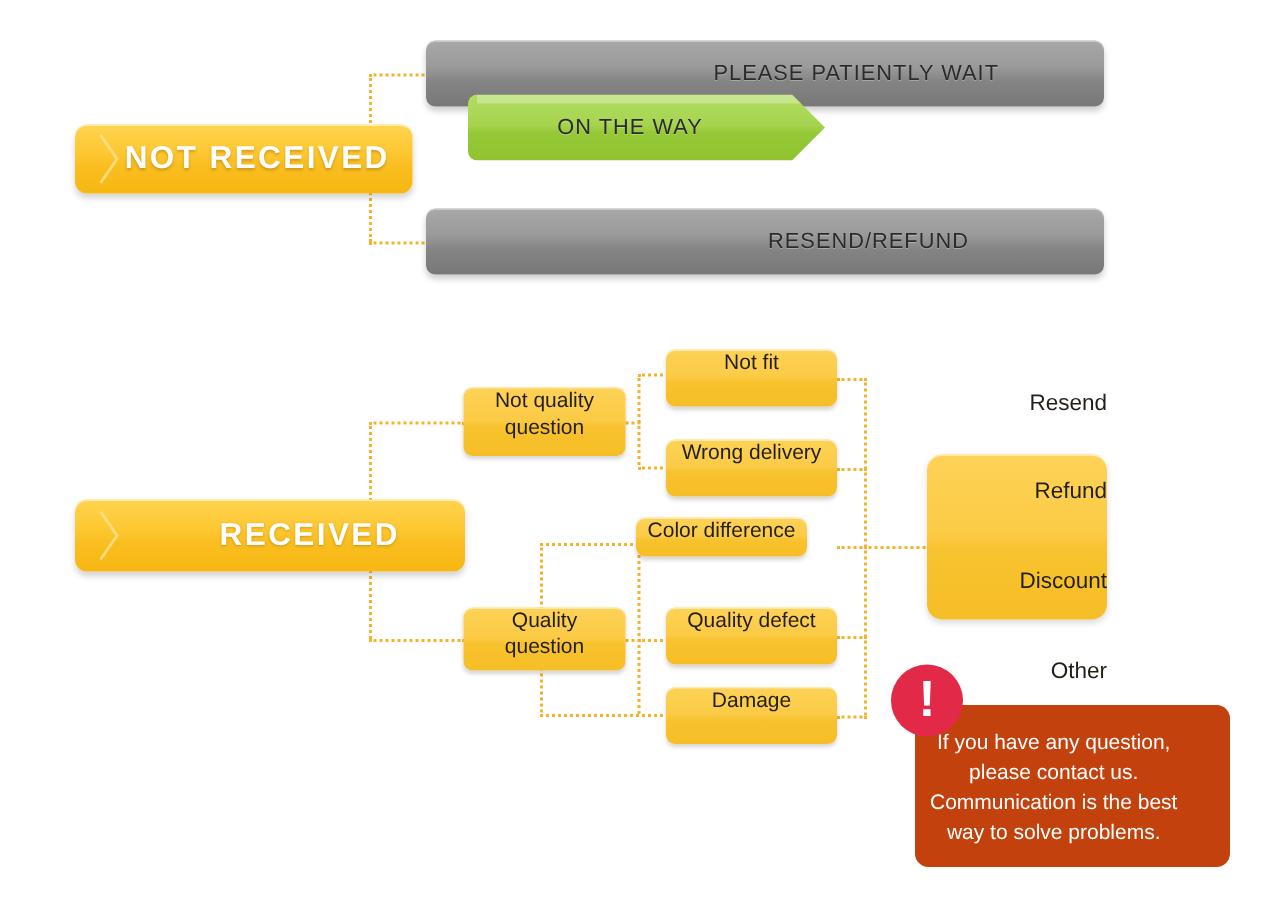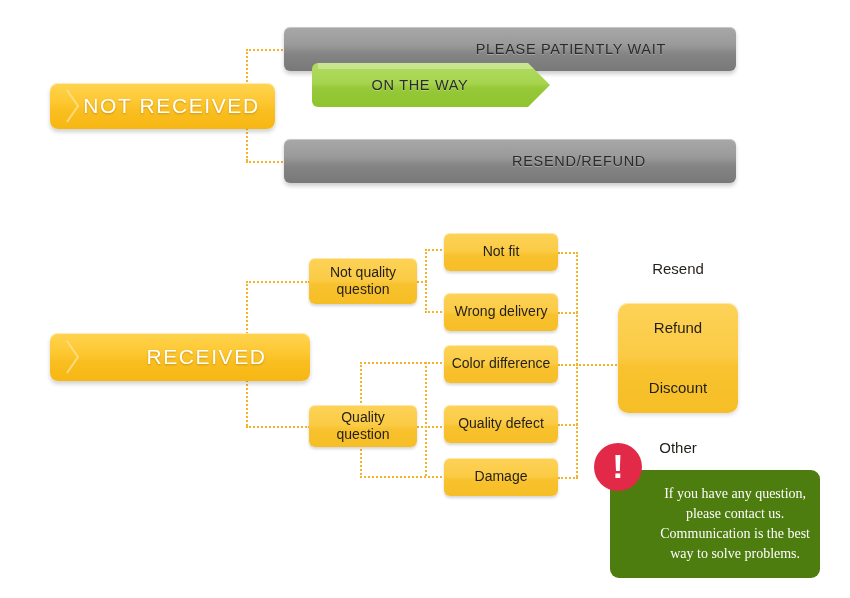--- a/index.html
+++ b/index.html
@@ -50,21 +50,21 @@
     transform: translateY(-50%);
     width: 14px;
     height: 34px;
   }
   .status-badge .chev svg { display: block; }
   .status-badge .badge-label {
     width: 100%;
     text-align: center;
     padding-left: 18px;
     color: #ffffff;
-    font-weight: normal;
+    font-weight: bold;
     font-size: 21px;
     letter-spacing: 1.6px;
     text-shadow: 0 1px 2px rgba(150,100,0,0.45);
     font-family: "Liberation Sans", sans-serif;
   }
 
   
   .progress-bar {
     position: absolute;
     z-index: 3;
@@ -115,61 +115,59 @@
   }
 
   
   .node {
     position: absolute;
     z-index: 3;
     border-radius: 6px;
     background: linear-gradient(180deg, #FDD257 0%, #FBCB45 48%, #F8C22E 58%, #F6BE26 100%);
     box-shadow: 0 2px 3px rgba(0,0,0,0.17), inset 0 1px 0 rgba(255,255,255,0.5);
     display: flex;
-    align-items: center;
     justify-content: center;
     text-align: center;
     color: #231f18;
     font-size: 14px;
     line-height: 1.22;
     padding: 0 6px;
     box-sizing: border-box;
   }
   .node.two-line { line-height: 1.25; }
 
   
   .outcome-box {
     position: absolute;
     z-index: 3;
     border-radius: 10px;
     background: linear-gradient(180deg, #FDD257 0%, #FBCB45 48%, #F8C32F 58%, #F6BE26 100%);
     box-shadow: 0 2px 4px rgba(0,0,0,0.15), inset 0 1px 0 rgba(255,255,255,0.5);
     display: flex;
     flex-direction: column;
-    align-items: center;
+    align-items: flex-end;
     justify-content: center;
     color: #231f18;
     font-size: 15px;
     gap: 36px;
   }
   .outcome-box .oi { line-height: 1.58; }
 
   
   .note-card {
     position: absolute;
     z-index: 4;
     border-radius: 9px;
-    background: #4d7c0f;
-    display: flex;
-    align-items: center;
-    justify-content: flex-end;
+    background: #c2410c;
+    display: flex;
+    align-items: center;
+    justify-content: flex-start;
     text-align: center;
     padding: 6px 10px;
     box-sizing: border-box;
-    font-family: Liberation Serif, serif;
   }
   .note-card .note-text {
     color: #ffffff;
     font-size: 14px;
     line-height: 1.44;
   }
   .note-badge {
     position: absolute;
     z-index: 5;
     width: 48px;
@@ -274,21 +272,21 @@
   <div class="conn h" style="left:425px; top:426px; width:21px;"></div>
   <div class="conn h" style="left:360px; top:476px; width:86px;"></div>
   <div class="conn v" style="left:360px; top:426px; height:52px;"></div>
 
   <div class="node" style="left:444px; top:233px; width:114px; height:38px;">
     <span>Not fit</span>
   </div>
   <div class="node" style="left:444px; top:293px; width:114px; height:38px;">
     <span>Wrong delivery</span>
   </div>
-  <div class="node" style="left:444px; top:345px; width:114px; height:38px;">
+  <div class="node" style="left:424px; top:345px; width:114px; height:26px;">
     <span>Color difference</span>
   </div>
   <div class="node" style="left:444px; top:405px; width:114px; height:38px;">
     <span>Quality defect</span>
   </div>
   <div class="node" style="left:444px; top:458px; width:114px; height:38px;">
     <span>Damage</span>
   </div>
 
   <div class="conn v" style="left:576px; top:252px; height:225px;"></div>

